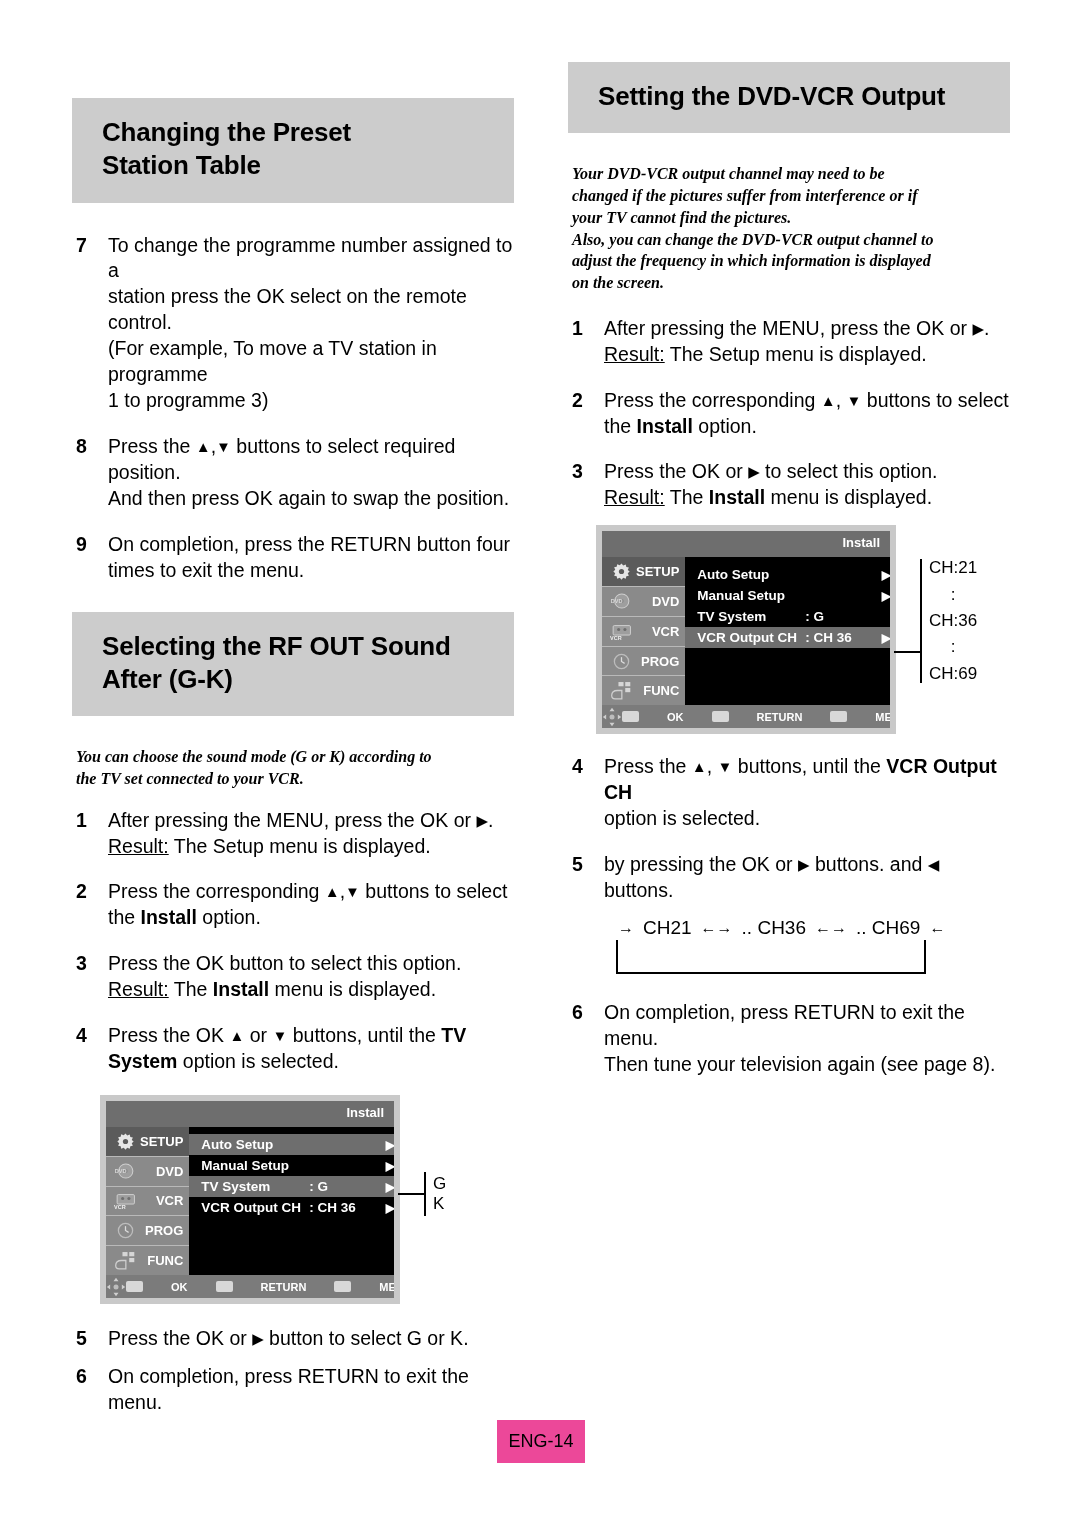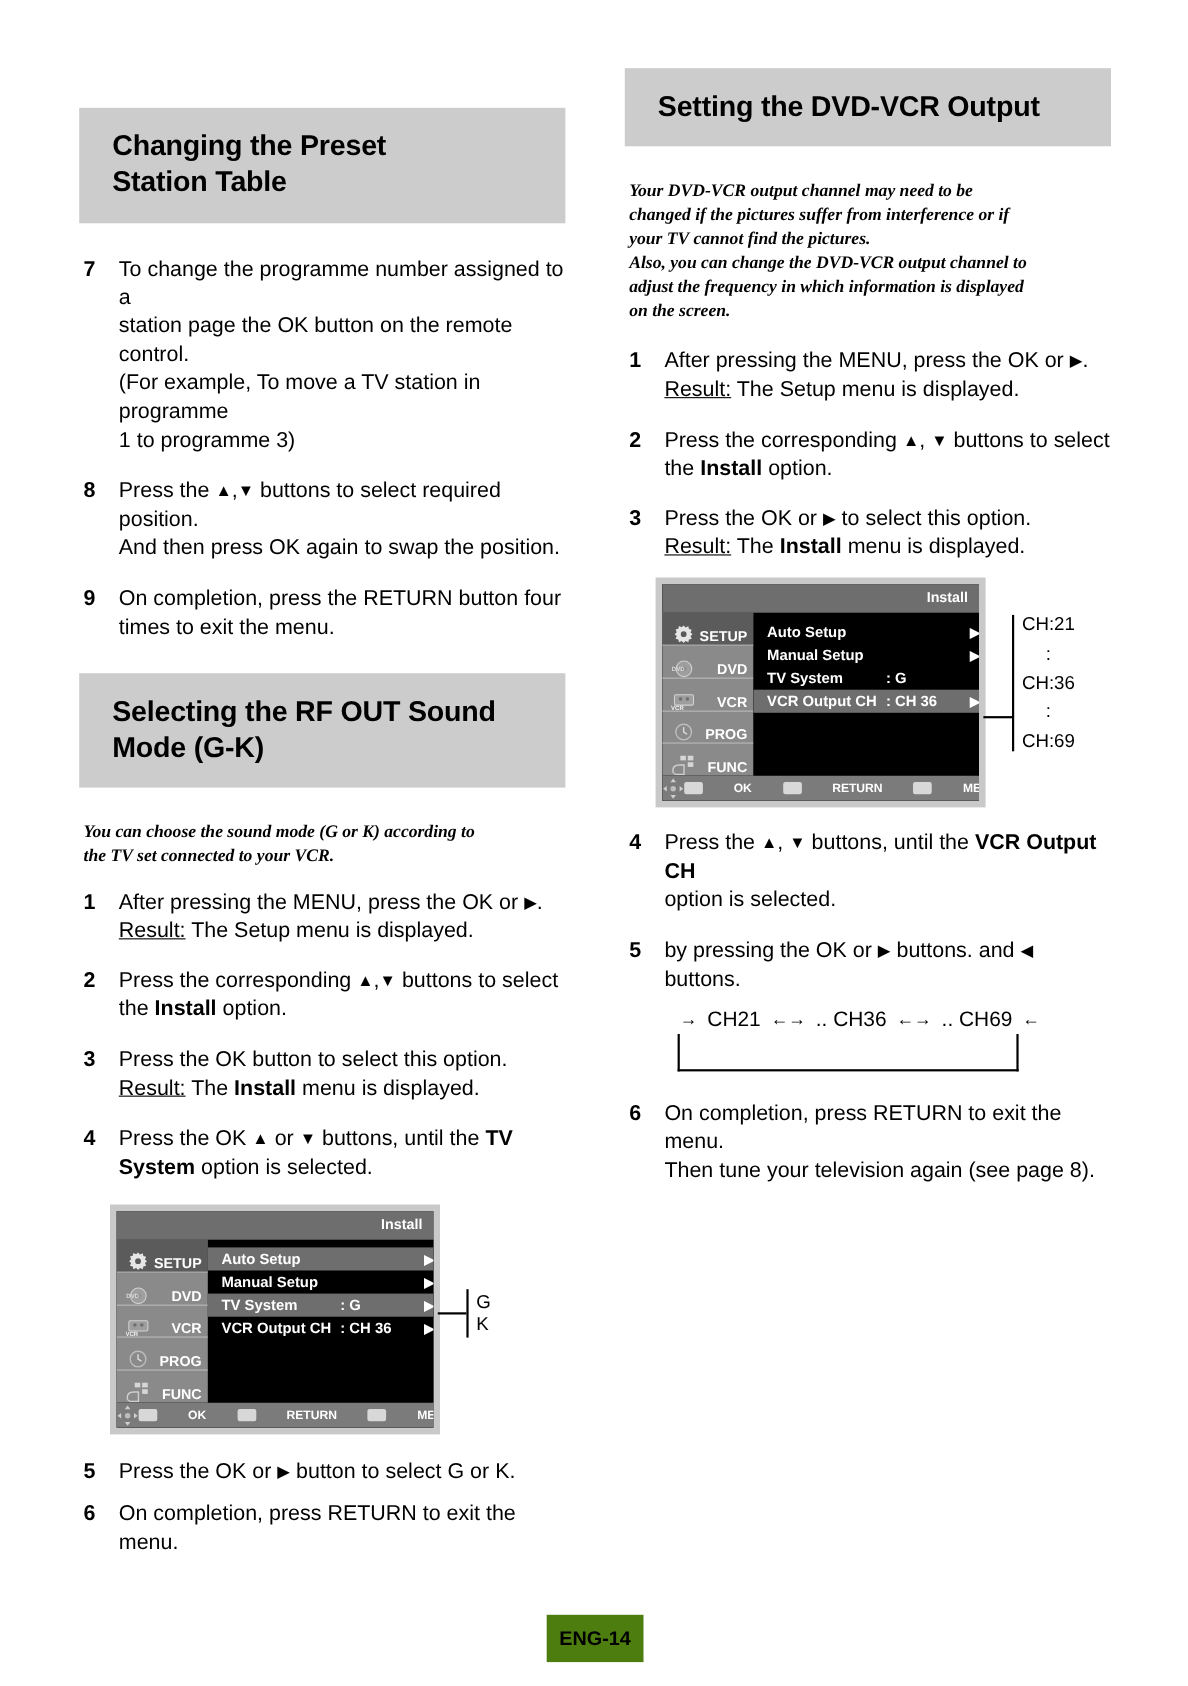--- a/index.html
+++ b/index.html
@@ -110,21 +110,21 @@
   }
   .osd-side {
     width: 92px;
     background: #8a8a8a;
     display: flex;
     flex-direction: column;
   }
   .osd-side .sitem {
     flex: 1;
     display: flex;
-    align-items: flex-end;
+    align-items: center;
     color: #ffffff;
     font-size: 13px;
     font-weight: bold;
     border-bottom: 1px solid #b9b9b9;
     padding-right: 6px;
     box-sizing: border-box;
   }
   .osd-side .sitem.active { background: #5b5b5b; }
   .osd-side .sitem .slabel {
     flex: 1;
@@ -229,68 +229,68 @@
     top: 26px;
     height: 32px;
     border: 2px solid #000;
     border-top: none;
   }
 
   
   .footer {
     position: absolute;
     left: 497px;
-    top: 1468px;
+    top: 1420px;
     width: 88px;
     height: 43px;
-    background: #4d7c0f;
+    background: #ec4899;
     display: flex;
     align-items: center;
     justify-content: center;
     font-size: 18px;
-    font-weight: bold;
+    font-weight: normal;
   }
 </style>
 </head>
 <body>
 
 <div class="page">
 
   <div class="col col-left">
 
     <div class="sec-head">
       <span class="l2">Changing the Preset</span>
       <span class="l2">Station Table</span>
     </div>
 
     <div class="step">
       <span class="num">7</span>
       <span class="ln">To change the programme number assigned to a</span>
-      <span class="ln">station page the OK button on the remote control.</span>
+      <span class="ln">station press the OK select on the remote control.</span>
       <span class="ln">(For example, To move a TV station in programme</span>
       <span class="ln">1 to programme 3)</span>
     </div>
 
     <div class="step">
       <span class="num">8</span>
       <span class="ln"><span>Press the</span>
         <span class="tri-u">▲</span><span>,</span><span class="tri-d">▼</span>
         <span>buttons to select required position.</span></span>
       <span class="ln">And then press OK again to swap the position.</span>
     </div>
 
     <div class="step" style="margin-bottom:28px;">
       <span class="num">9</span>
       <span class="ln">On completion, press the RETURN button four</span>
       <span class="ln">times to exit the menu.</span>
     </div>
 
     <div class="sec-head">
       <span class="l2">Selecting the RF OUT Sound</span>
-      <span class="l2">Mode (G-K)</span>
+      <span class="l2">After (G-K)</span>
     </div>
 
     <div class="intro">
       <p>You can choose the sound mode (G or K) according to</p>
       <p>the TV set connected to your VCR.</p>
     </div>
 
     <div class="step">
       <span class="num">1</span>
       <span class="ln"><span>After pressing the MENU, press the OK or</span>

